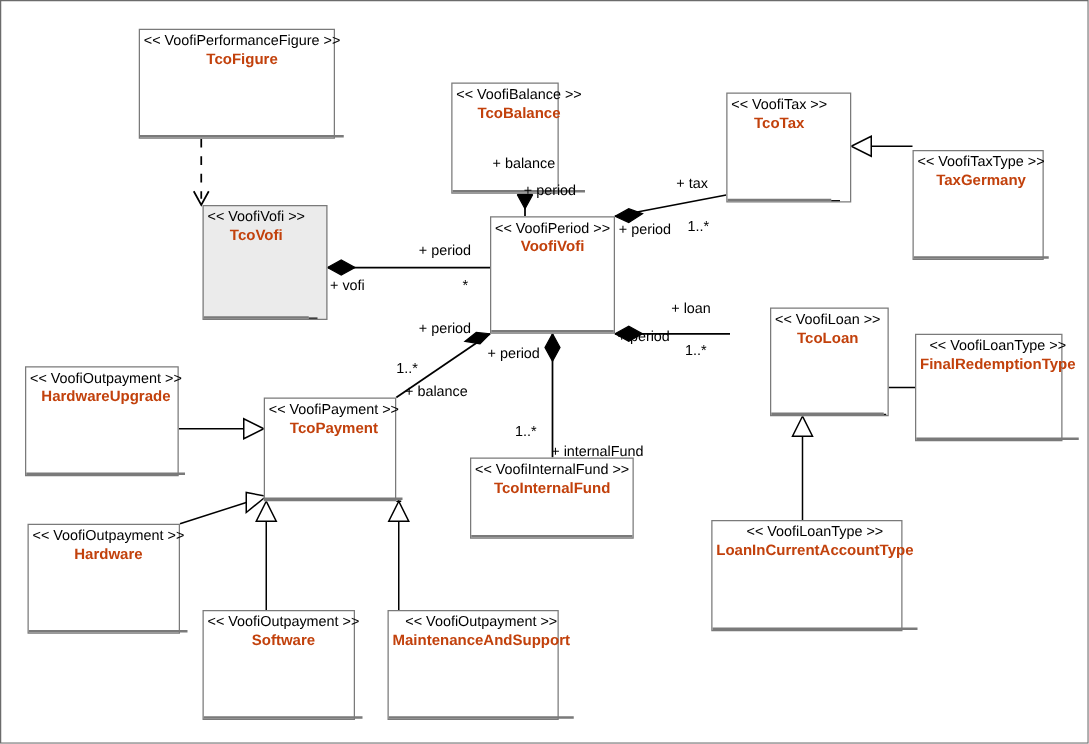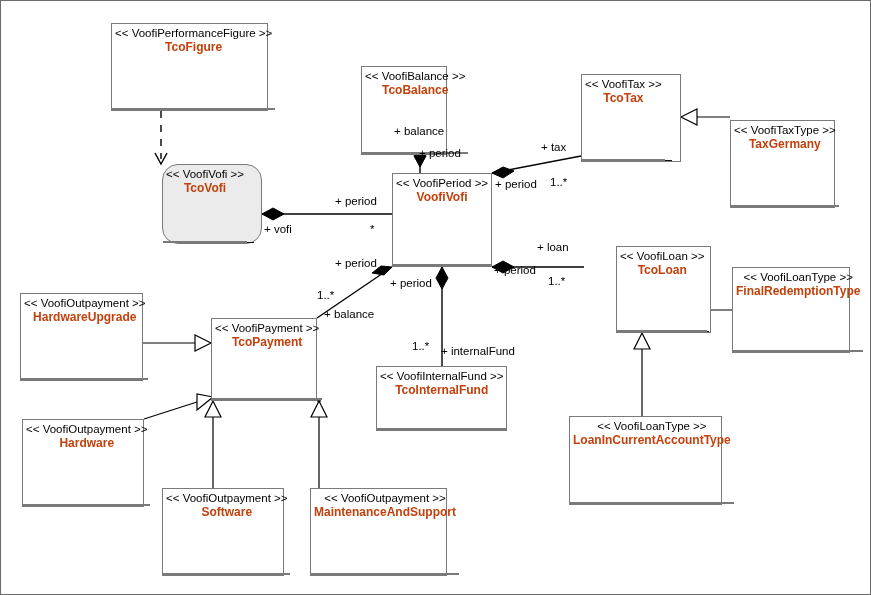--- a/index.html
+++ b/index.html
@@ -182,21 +182,21 @@
         <div class="cls-ops"></div>
       </div>
       <div class="uml-class" style="left: 729px; top: 72px; width: 105px; height: 88px; margin-top: 47px;">
         <div class="cls-header">
           <span class="cls-stereotype">&lt;&lt; VoofiTaxType &gt;&gt;</span>
           <span class="cls-name">TaxGermany</span>
         </div>
         <div class="cls-attrs"></div>
         <div class="cls-ops"></div>
       </div>
-      <div class="uml-class shaded" style="left: 161px; top: 163px; width: 100px; height: 80px; border-radius: 16px;">
+      <div class="uml-class shaded" style="left: 161px; top: 163px; width: 100px; height: 92px;">
         <div class="cls-header">
           <span class="cls-stereotype">&lt;&lt; VoofiVofi &gt;&gt;</span>
           <span class="cls-name">TcoVofi</span>
         </div>
         <div class="cls-attrs"></div>
         <div class="cls-ops"></div>
       </div>
       <div class="uml-class" style="left: 391px; top: 172px; width: 100px; height: 94px;">
         <div class="cls-header">
           <span class="cls-stereotype">&lt;&lt; VoofiPeriod &gt;&gt;</span>
@@ -289,16 +289,16 @@
       <div class="edge-label" style="left: 263px; top: 222px;">+ vofi</div>
       <div class="edge-label" style="left: 369px; top: 222px;">*</div>
       <div class="edge-label" style="left: 536px; top: 240px;">+ loan</div>
       <div class="edge-label" style="left: 334px; top: 256px;">+ period</div>
       <div class="edge-label" style="left: 493px; top: 263px;">+ period</div>
       <div class="edge-label" style="left: 547px; top: 274px;">1..*</div>
       <div class="edge-label" style="left: 389px; top: 276px;">+ period</div>
       <div class="edge-label" style="left: 316px; top: 288px;">1..*</div>
       <div class="edge-label" style="left: 323px; top: 307px;">+ balance</div>
       <div class="edge-label" style="left: 411px; top: 339px;">1..*</div>
-      <div class="edge-label" style="left: 440px; top: 344px;">+ internalFund</div>
+      <div class="edge-label" style="left: 440px; top: 355px;">+ internalFund</div>
     </div>
 
 </div>
 
 </body></html>

